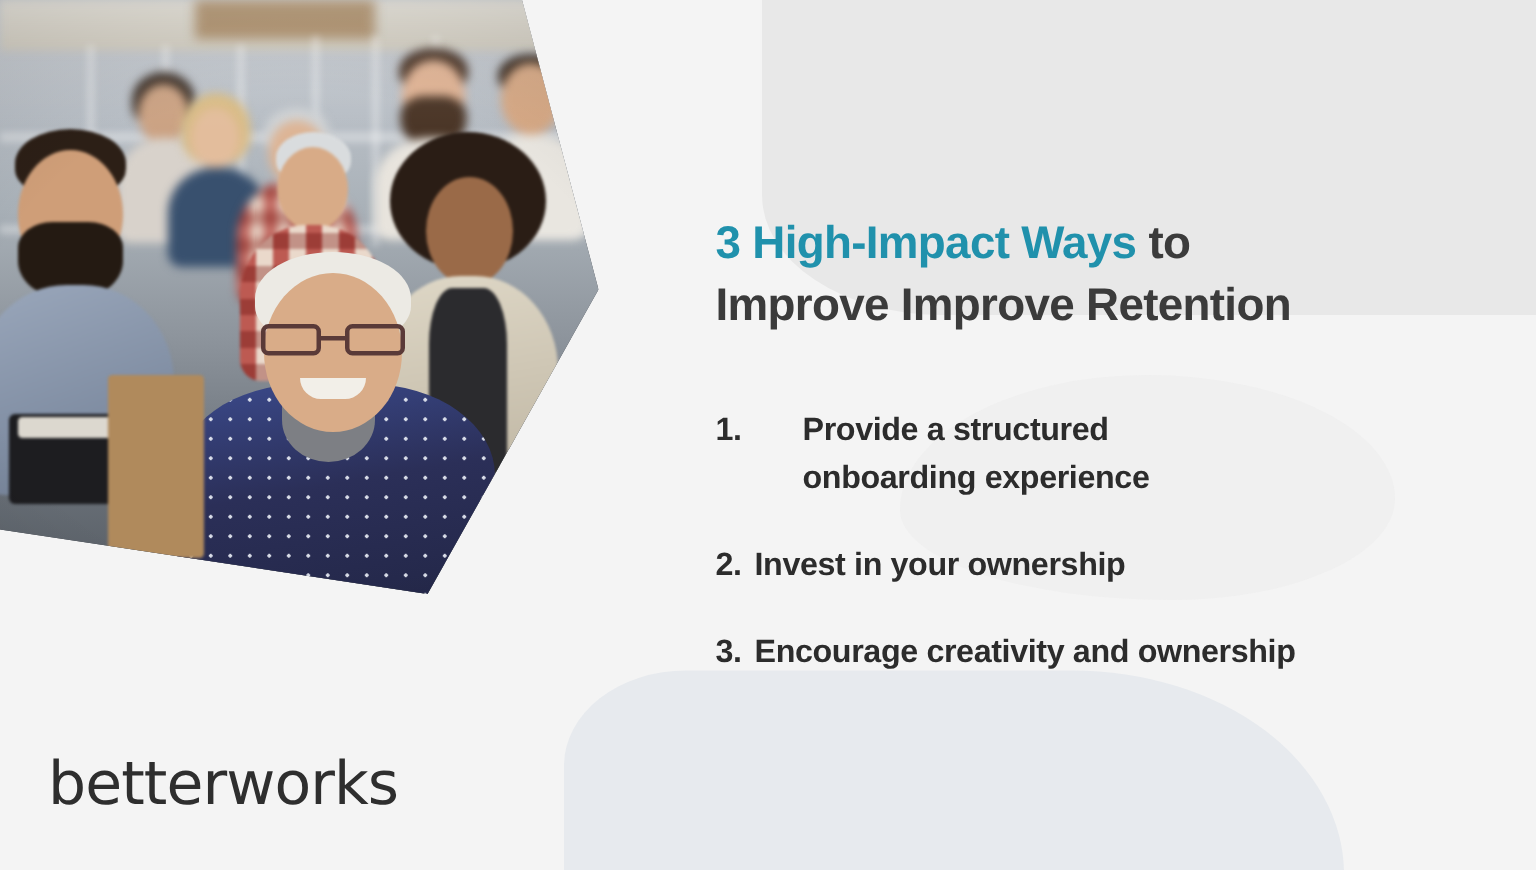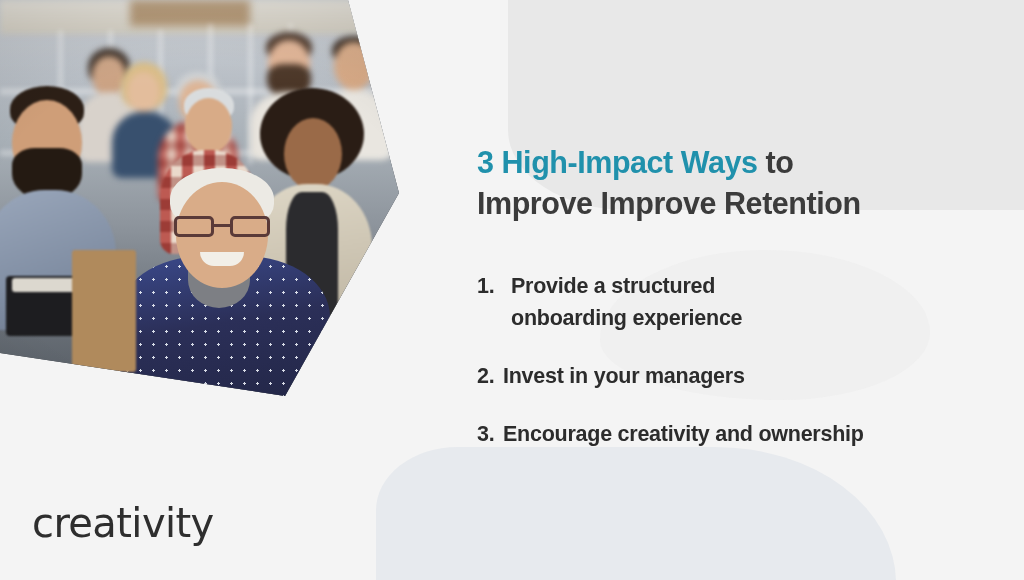--- a/index.html
+++ b/index.html
@@ -127,21 +127,21 @@
     font-weight:bold;
     line-height:32px;
     letter-spacing:-0.25px;
     color:#2c2c2c;
   }
   .list-item + .list-item { margin-top:26px; }
   .item-num { flex:0 0 auto; }
   .item-text { flex:1 1 auto; }
   .list-item.wide .item-num { width:34px; }
   .list-item.narrow .item-num { width:26px; }
-  .list-item.wide .item-text { max-width:300px; }
+  .list-item.wide .item-text { max-width:300px;margin-left:24px; }
 
   
   #logo {
     position:absolute;
     left:32px; top:500px;
     z-index:6;
     font-family:"DejaVu Sans", sans-serif;
     font-size:40px;
     font-weight:400;
     letter-spacing:-0.6px;
@@ -263,23 +263,23 @@
     <span>Improve Improve Retention</span>
   </h1>
 
   <ol id="retention-list">
     <li class="list-item wide">
       <span class="item-num">1.</span>
       <span class="item-text">Provide a structured onboarding experience</span>
     </li>
     <li class="list-item narrow">
       <span class="item-num">2.</span>
-      <span class="item-text">Invest in your managers</span>
+      <span class="item-text">Invest in your ownership</span>
     </li>
     <li class="list-item narrow">
       <span class="item-num">3.</span>
       <span class="item-text">Encourage creativity and ownership</span>
     </li>
   </ol>
 
 </div>
 
-<div id="logo">creativity</div>
+<div id="logo">betterworks</div>
 
 </body></html>

